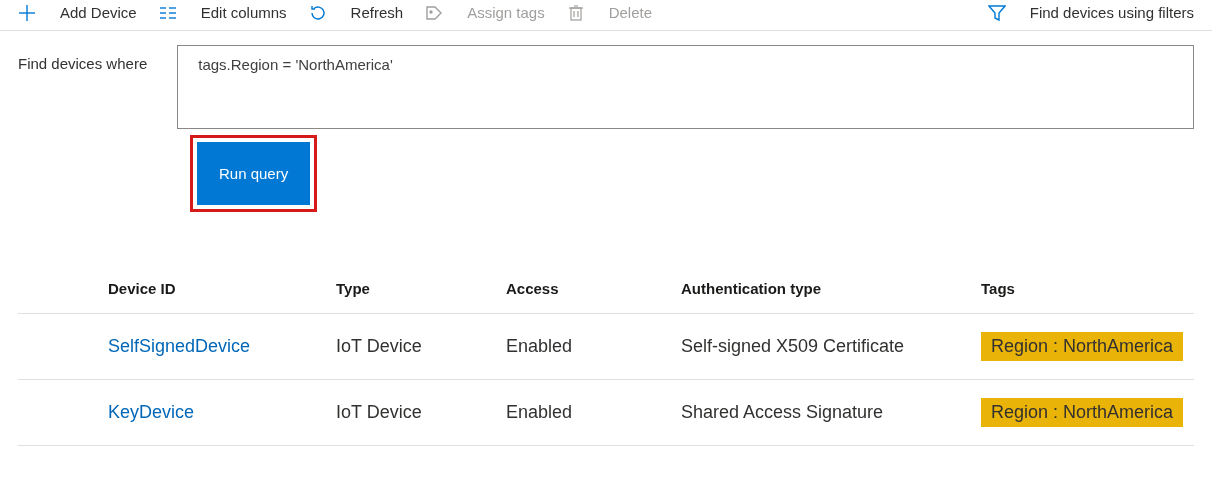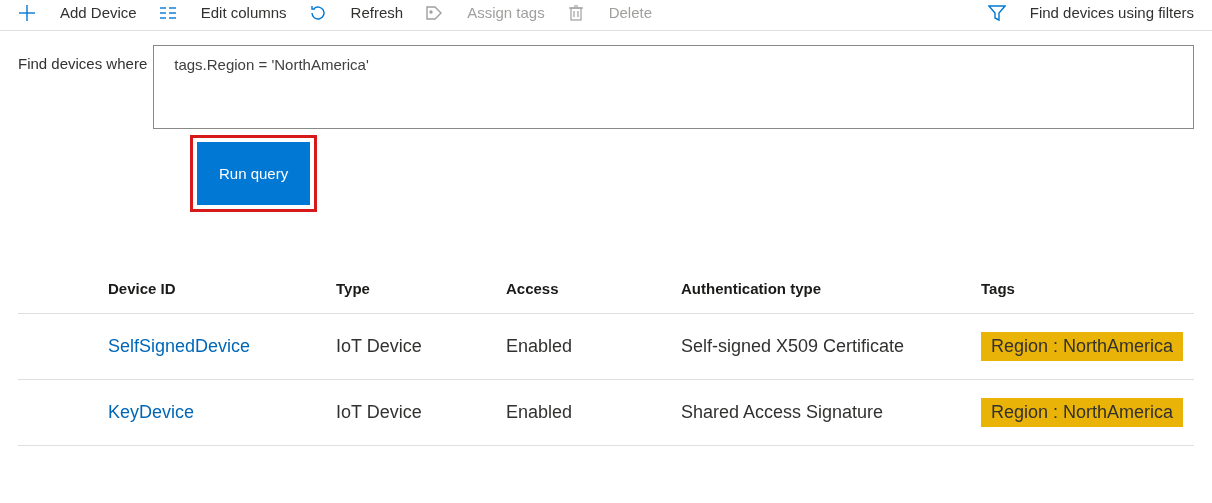--- a/index.html
+++ b/index.html
@@ -28,21 +28,21 @@
     cursor: pointer;
   }
   .toolbar-item.disabled { color: #a19f9d; cursor: default; }
   .toolbar-item .ico { display:flex; align-items:center; justify-content:center; width:18px; height:18px; }
   .toolbar-item.primary .ico svg { stroke:#0078d4; }
   .toolbar-spacer { flex: 1; }
   .query-row {
     display: flex;
     align-items: flex-start;
     padding: 14px 18px 6px 18px;
-    gap: 6px;
+    gap: 30px;
   }
   .query-label { padding-top: 10px; font-size: 15px; color:#323130; white-space:nowrap; }
   .query-box {
     flex: 1;
     border: 1px solid #8a8886;
     min-height: 84px;
     padding: 10px 20px;
     font-size: 15px;
     color: #404040;
   }

